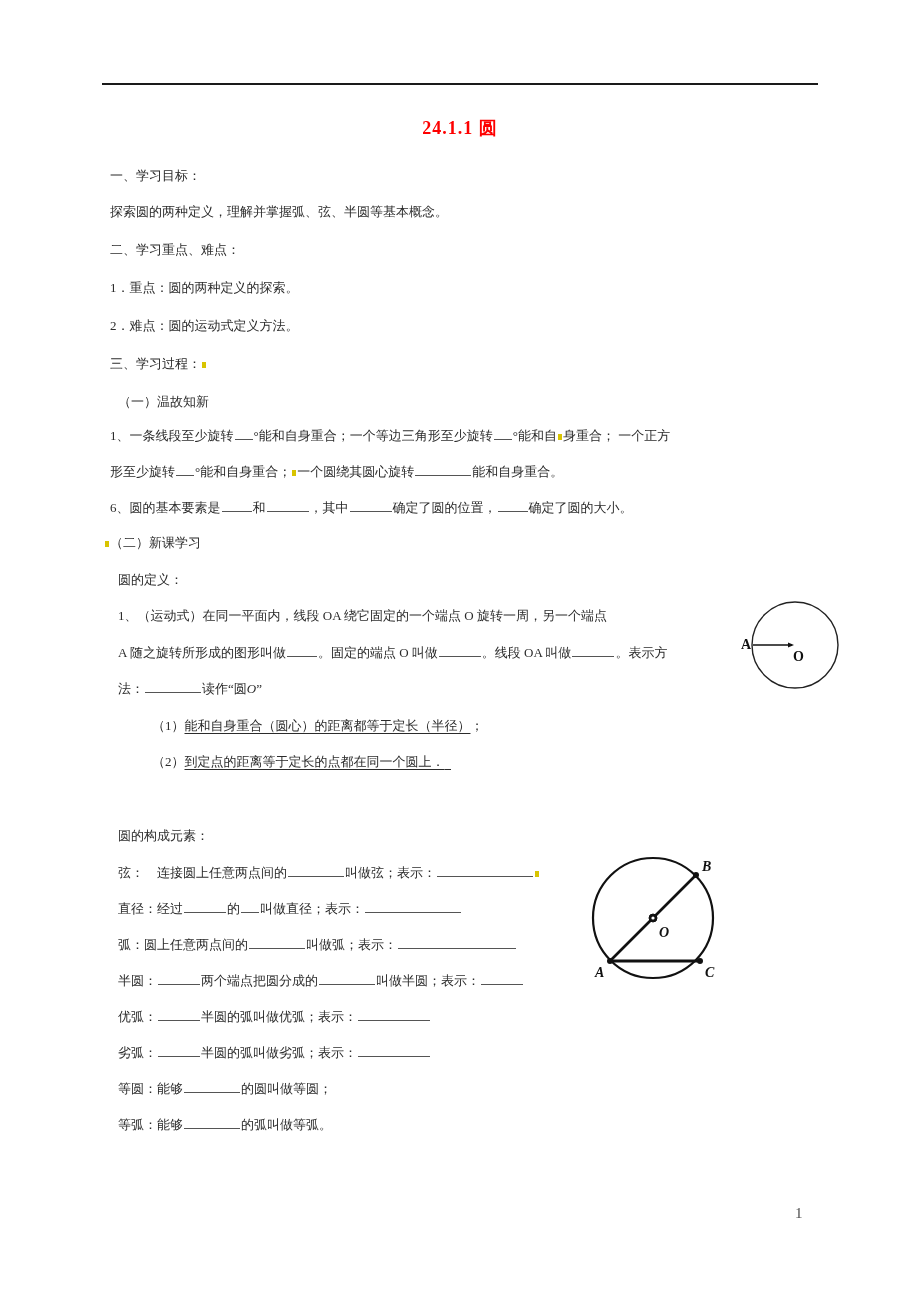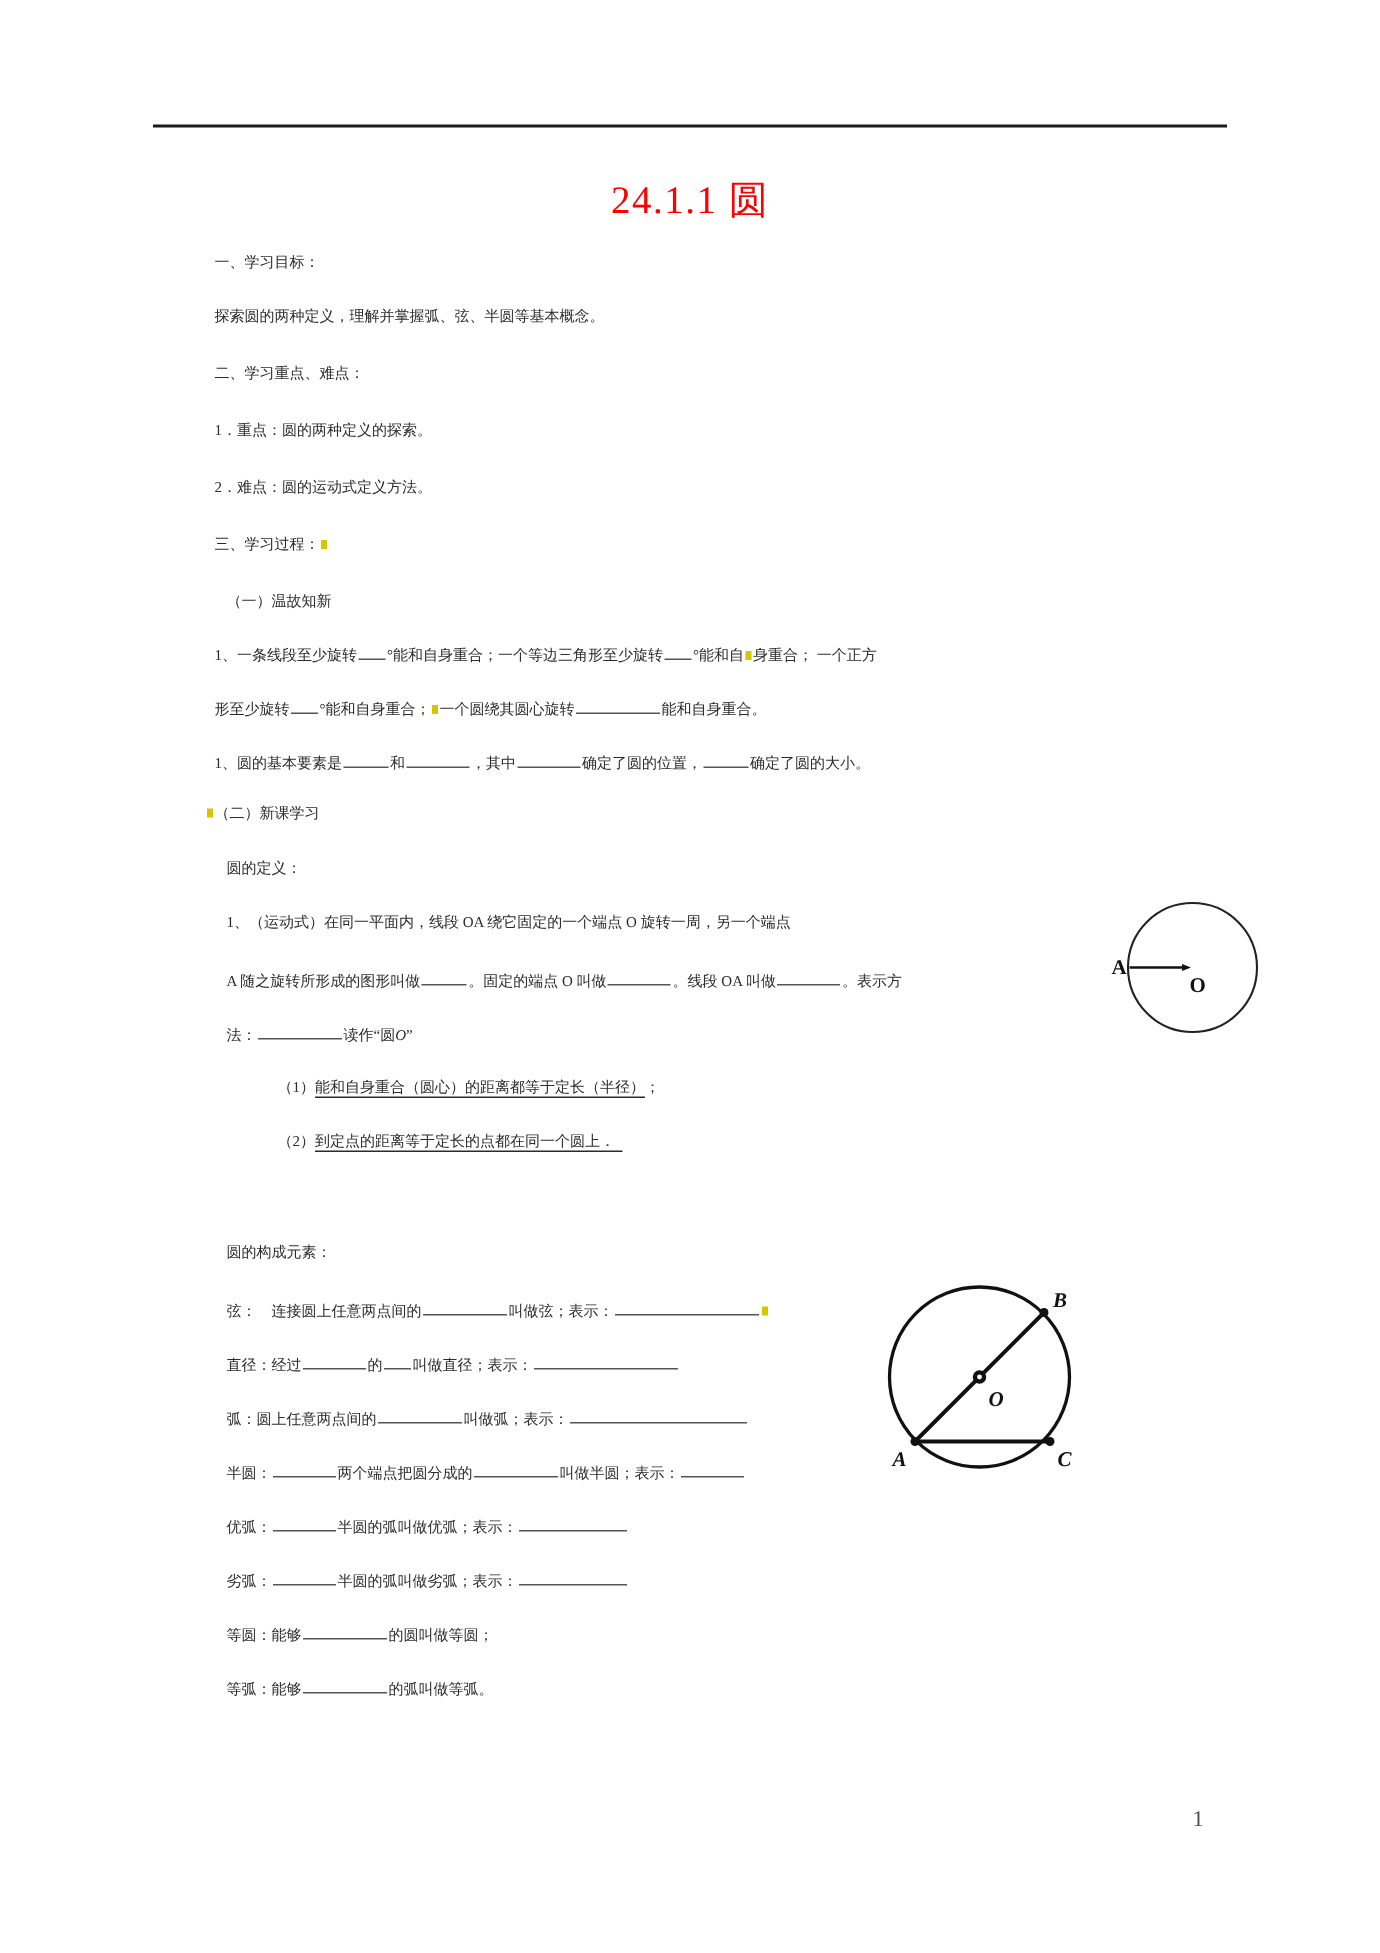--- a/index.html
+++ b/index.html
@@ -26,34 +26,33 @@
     height: 0;
     border-top: 2px solid #1a1a1a;
   }
   .doc-title {
     position: absolute;
     left: 0;
     top: 116px;
     width: 920px;
     text-align: center;
     color: #fe0000;
-    font-size: 26px;
-    font-weight: normal;
+    font-size: 18px;
+    font-weight: bold;
     letter-spacing: 1px;
     font-family: "Liberation Serif", "DejaVu Serif", serif;
   }
   .body-text {
     position: absolute;
     left: 110px;
     width: 720px;
-    font-size: 10px;
+    font-size: 13px;
     line-height: 19px;
     color: #2b2b2b;
     white-space: nowrap;
-    margin-left: 33px;
   }
   .blank {
     display: inline-block;
     border-bottom: 1px solid #555;
     vertical-align: baseline;
     height: 14px;
     margin: 0 1px;
   }
   .b-xs { width: 18px; }
   .b-sm { width: 30px; }
@@ -127,21 +126,21 @@
 
   <div class="body-text" style="top:425px;">
     <span>1、一条线段至少旋转</span><span class="blank b-xs"></span><span>°能和自身重合；一个等边三角形至少旋转</span><span class="blank b-xs"></span><span>°能和自</span><span class="mark"></span><span>身重合；  一个正方</span>
   </div>
 
   <div class="body-text" style="top:461px;">
     <span>形至少旋转</span><span class="blank b-xs"></span><span>°能和自身重合；</span><span class="mark"></span><span>一个圆绕其圆心旋转</span><span class="blank b-lg"></span><span>能和自身重合。</span>
   </div>
 
   <div class="body-text" style="top:497px;">
-    <span>1、圆的基本要素是</span><span class="blank b-sm"></span><span>和</span><span class="blank b-md"></span><span>，其中</span><span class="blank b-md"></span><span>确定了圆的位置，</span><span class="blank b-sm"></span><span>确定了圆的大小。</span>
+    <span>6、圆的基本要素是</span><span class="blank b-sm"></span><span>和</span><span class="blank b-md"></span><span>，其中</span><span class="blank b-md"></span><span>确定了圆的位置，</span><span class="blank b-sm"></span><span>确定了圆的大小。</span>
   </div>
 
   <div class="body-text" style="top:533px; left:104px;">
     <span class="mark"></span><span>（二）新课学习</span>
   </div>
 
   <div class="body-text indent1" style="top:570px;">圆的定义：</div>
 
   <div class="body-text indent1" style="top:606px;">1、（运动式）在同一平面内，线段 OA 绕它固定的一个端点 O 旋转一周，另一个端点</div>
 

